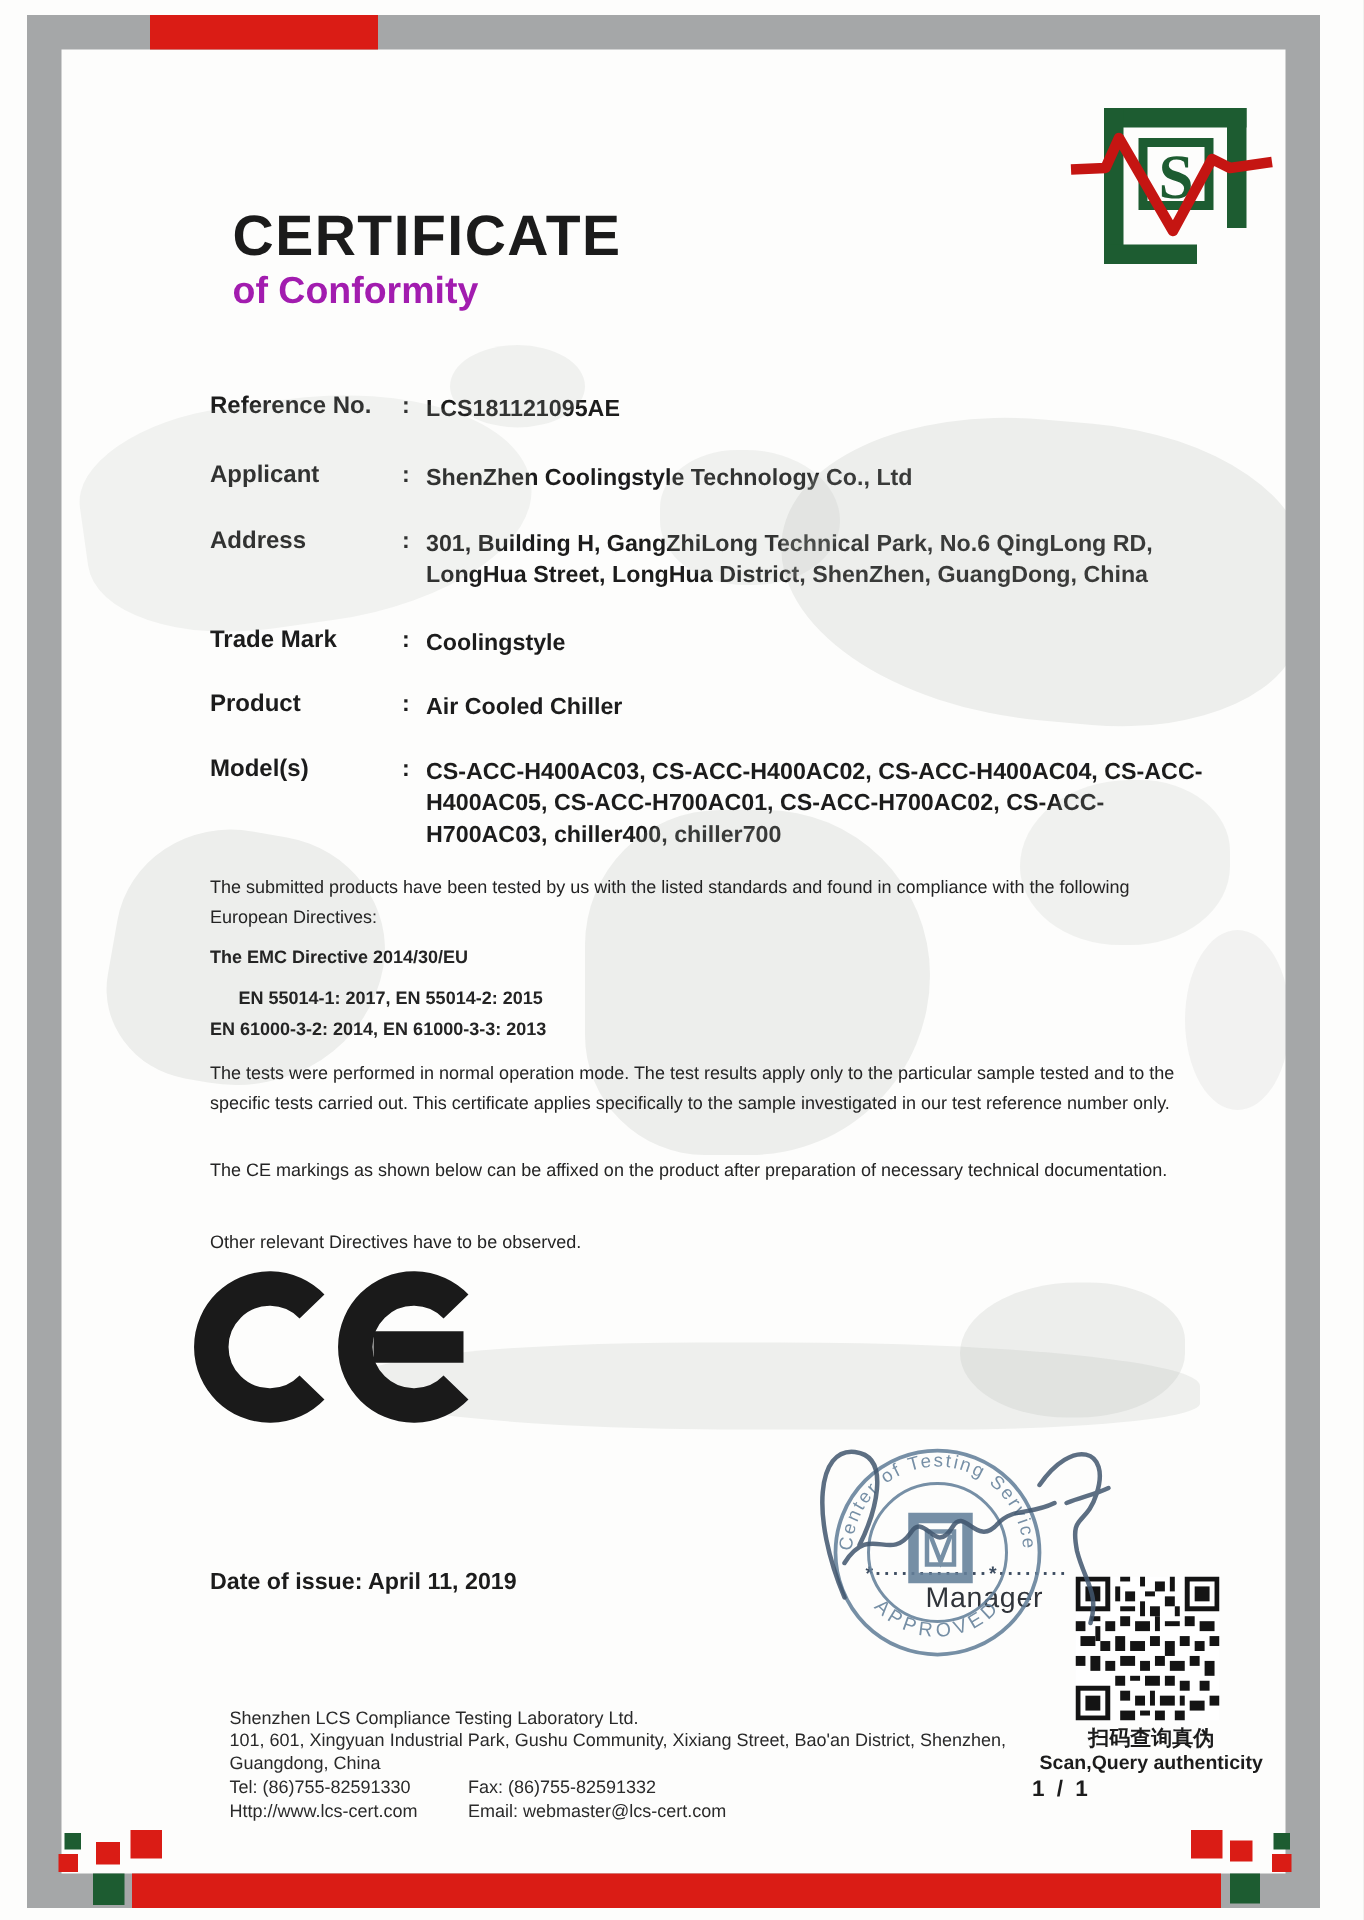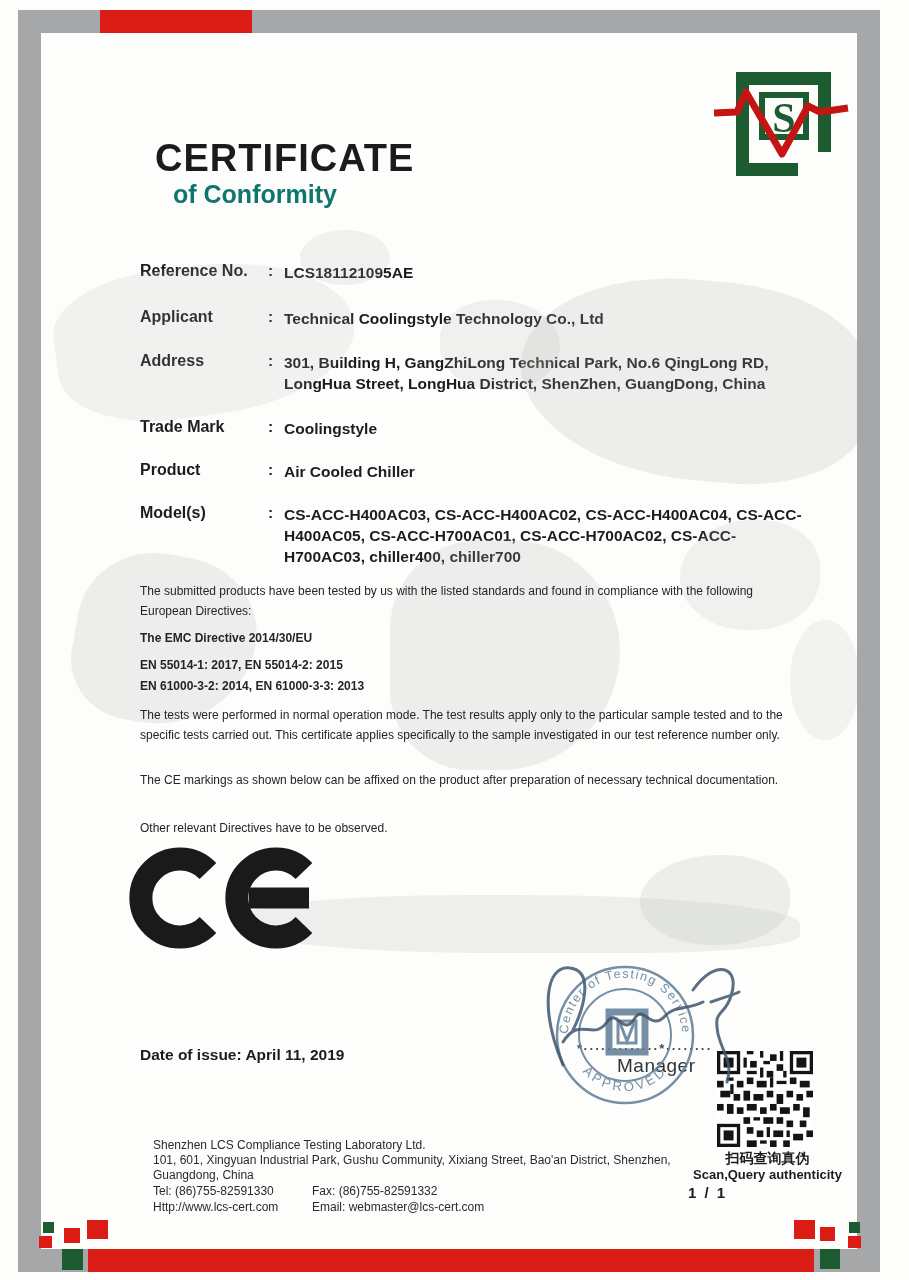--- a/index.html
+++ b/index.html
@@ -10,21 +10,21 @@
   #frame{left:18px;top:10px;width:862px;height:1262px;box-sizing:border-box;
          border:23px solid #a5a7a8;z-index:2;}
   .red{background:#da1c15;}
   .green{background:#1d5c31;}
   .deco{z-index:3;}
   
   .blob{background:#aeb3ae;z-index:1;}
   
   .z{z-index:4;}
   #title-main{font-size:38px;font-weight:800;letter-spacing:1px;color:#1b1b1b;}
-  #title-sub{font-size:25px;font-weight:700;color:#0f766e;margin-left:18px;}
+  #title-sub{font-size:25px;font-weight:700;color:#a21caf;}
   .fieldrow .lab{position:absolute;left:140px;width:125px;font-size:16px;font-weight:700;}
   .fieldrow .col{position:absolute;left:268px;font-size:15.5px;font-weight:700;}
   .fieldrow .val{position:absolute;left:284px;width:532px;font-size:15.5px;font-weight:700;line-height:21px;}
   .para{left:140px;width:662px;font-size:12px;line-height:20px;color:#242424;}
   .bold{font-weight:700;}
   .footer-line{font-size:12px;color:#2a2a2a;line-height:14px;}
   #page-num{font-size:15px;font-weight:700;letter-spacing:2px;}
   #qr-label-cn{font-size:14px;font-weight:700;}
   #qr-label-en{font-size:13px;font-weight:700;}
   #manager{font-size:19px;color:#30343a;letter-spacing:.5px;}
@@ -76,21 +76,21 @@
   <div class="abs z" id="title-sub" style="left:155px;top:180px;">of Conformity</div>
 
   <div class="fieldrow z">
     <span class="lab" style="top:262px;">Reference No.</span>
     <span class="col" style="top:262px;">:</span>
     <span class="val" style="top:262px;">LCS181121095AE</span>
   </div>
   <div class="fieldrow z">
     <span class="lab" style="top:308px;">Applicant</span>
     <span class="col" style="top:308px;">:</span>
-    <span class="val" style="top:308px;">Technical Coolingstyle Technology Co., Ltd</span>
+    <span class="val" style="top:308px;">ShenZhen Coolingstyle Technology Co., Ltd</span>
   </div>
   <div class="fieldrow z">
     <span class="lab" style="top:352px;">Address</span>
     <span class="col" style="top:352px;">:</span>
     <span class="val" style="top:352px;">301, Building H, GangZhiLong Technical Park, No.6 QingLong RD, LongHua Street, LongHua District, ShenZhen, GuangDong, China</span>
   </div>
   <div class="fieldrow z">
     <span class="lab" style="top:418px;">Trade Mark</span>
     <span class="col" style="top:418px;">:</span>
     <span class="val" style="top:418px;">Coolingstyle</span>
@@ -101,21 +101,21 @@
     <span class="val" style="top:461px;">Air Cooled Chiller</span>
   </div>
   <div class="fieldrow z">
     <span class="lab" style="top:504px;">Model(s)</span>
     <span class="col" style="top:504px;">:</span>
     <span class="val" style="top:504px;">CS-ACC-H400AC03, CS-ACC-H400AC02, CS-ACC-H400AC04, CS-ACC-H400AC05, CS-ACC-H700AC01, CS-ACC-H700AC02, CS-ACC-H700AC03, chiller400, chiller700</span>
   </div>
 
   <div class="abs z para" style="top:581px;">The submitted products have been tested by us with the listed standards and found in compliance with the following European Directives:</div>
   <div class="abs z para bold" style="top:628px;">The EMC Directive 2014/30/EU</div>
-  <div class="abs z para bold" style="top:655px;">EN 55014-1: 2017, EN 55014-2: 2015</div>
+  <div class="abs z para bold" style="top:655px;margin-left:19px;">EN 55014-1: 2017, EN 55014-2: 2015</div>
   <div class="abs z para bold" style="top:676px;">EN 61000-3-2: 2014, EN 61000-3-3: 2013</div>
   <div class="abs z para" style="top:705px;">The tests were performed in normal operation mode. The test results apply only to the particular sample tested and to the specific tests carried out. This certificate applies specifically to the sample investigated in our test reference number only.</div>
   <div class="abs z para" style="top:770px;">The CE markings as shown below can be affixed on the product after preparation of necessary technical documentation.</div>
   <div class="abs z para" style="top:818px;">Other relevant Directives have to be observed.</div>
 
   <svg class="abs z" role="img" aria-label="CE" style="left:128px;top:843px;" width="200" height="110" viewBox="0 0 200 110">
     <path d="M 80,28 A 39 39 0 1 0 80,82" fill="none" stroke="#1a1a1a" stroke-width="23"></path>
     <path d="M 176,28 A 39 39 0 1 0 176,82" fill="none" stroke="#1a1a1a" stroke-width="23"></path>
     <path d="M 121,55 L 181,55" stroke="#1a1a1a" stroke-width="21"></path>
   </svg>

